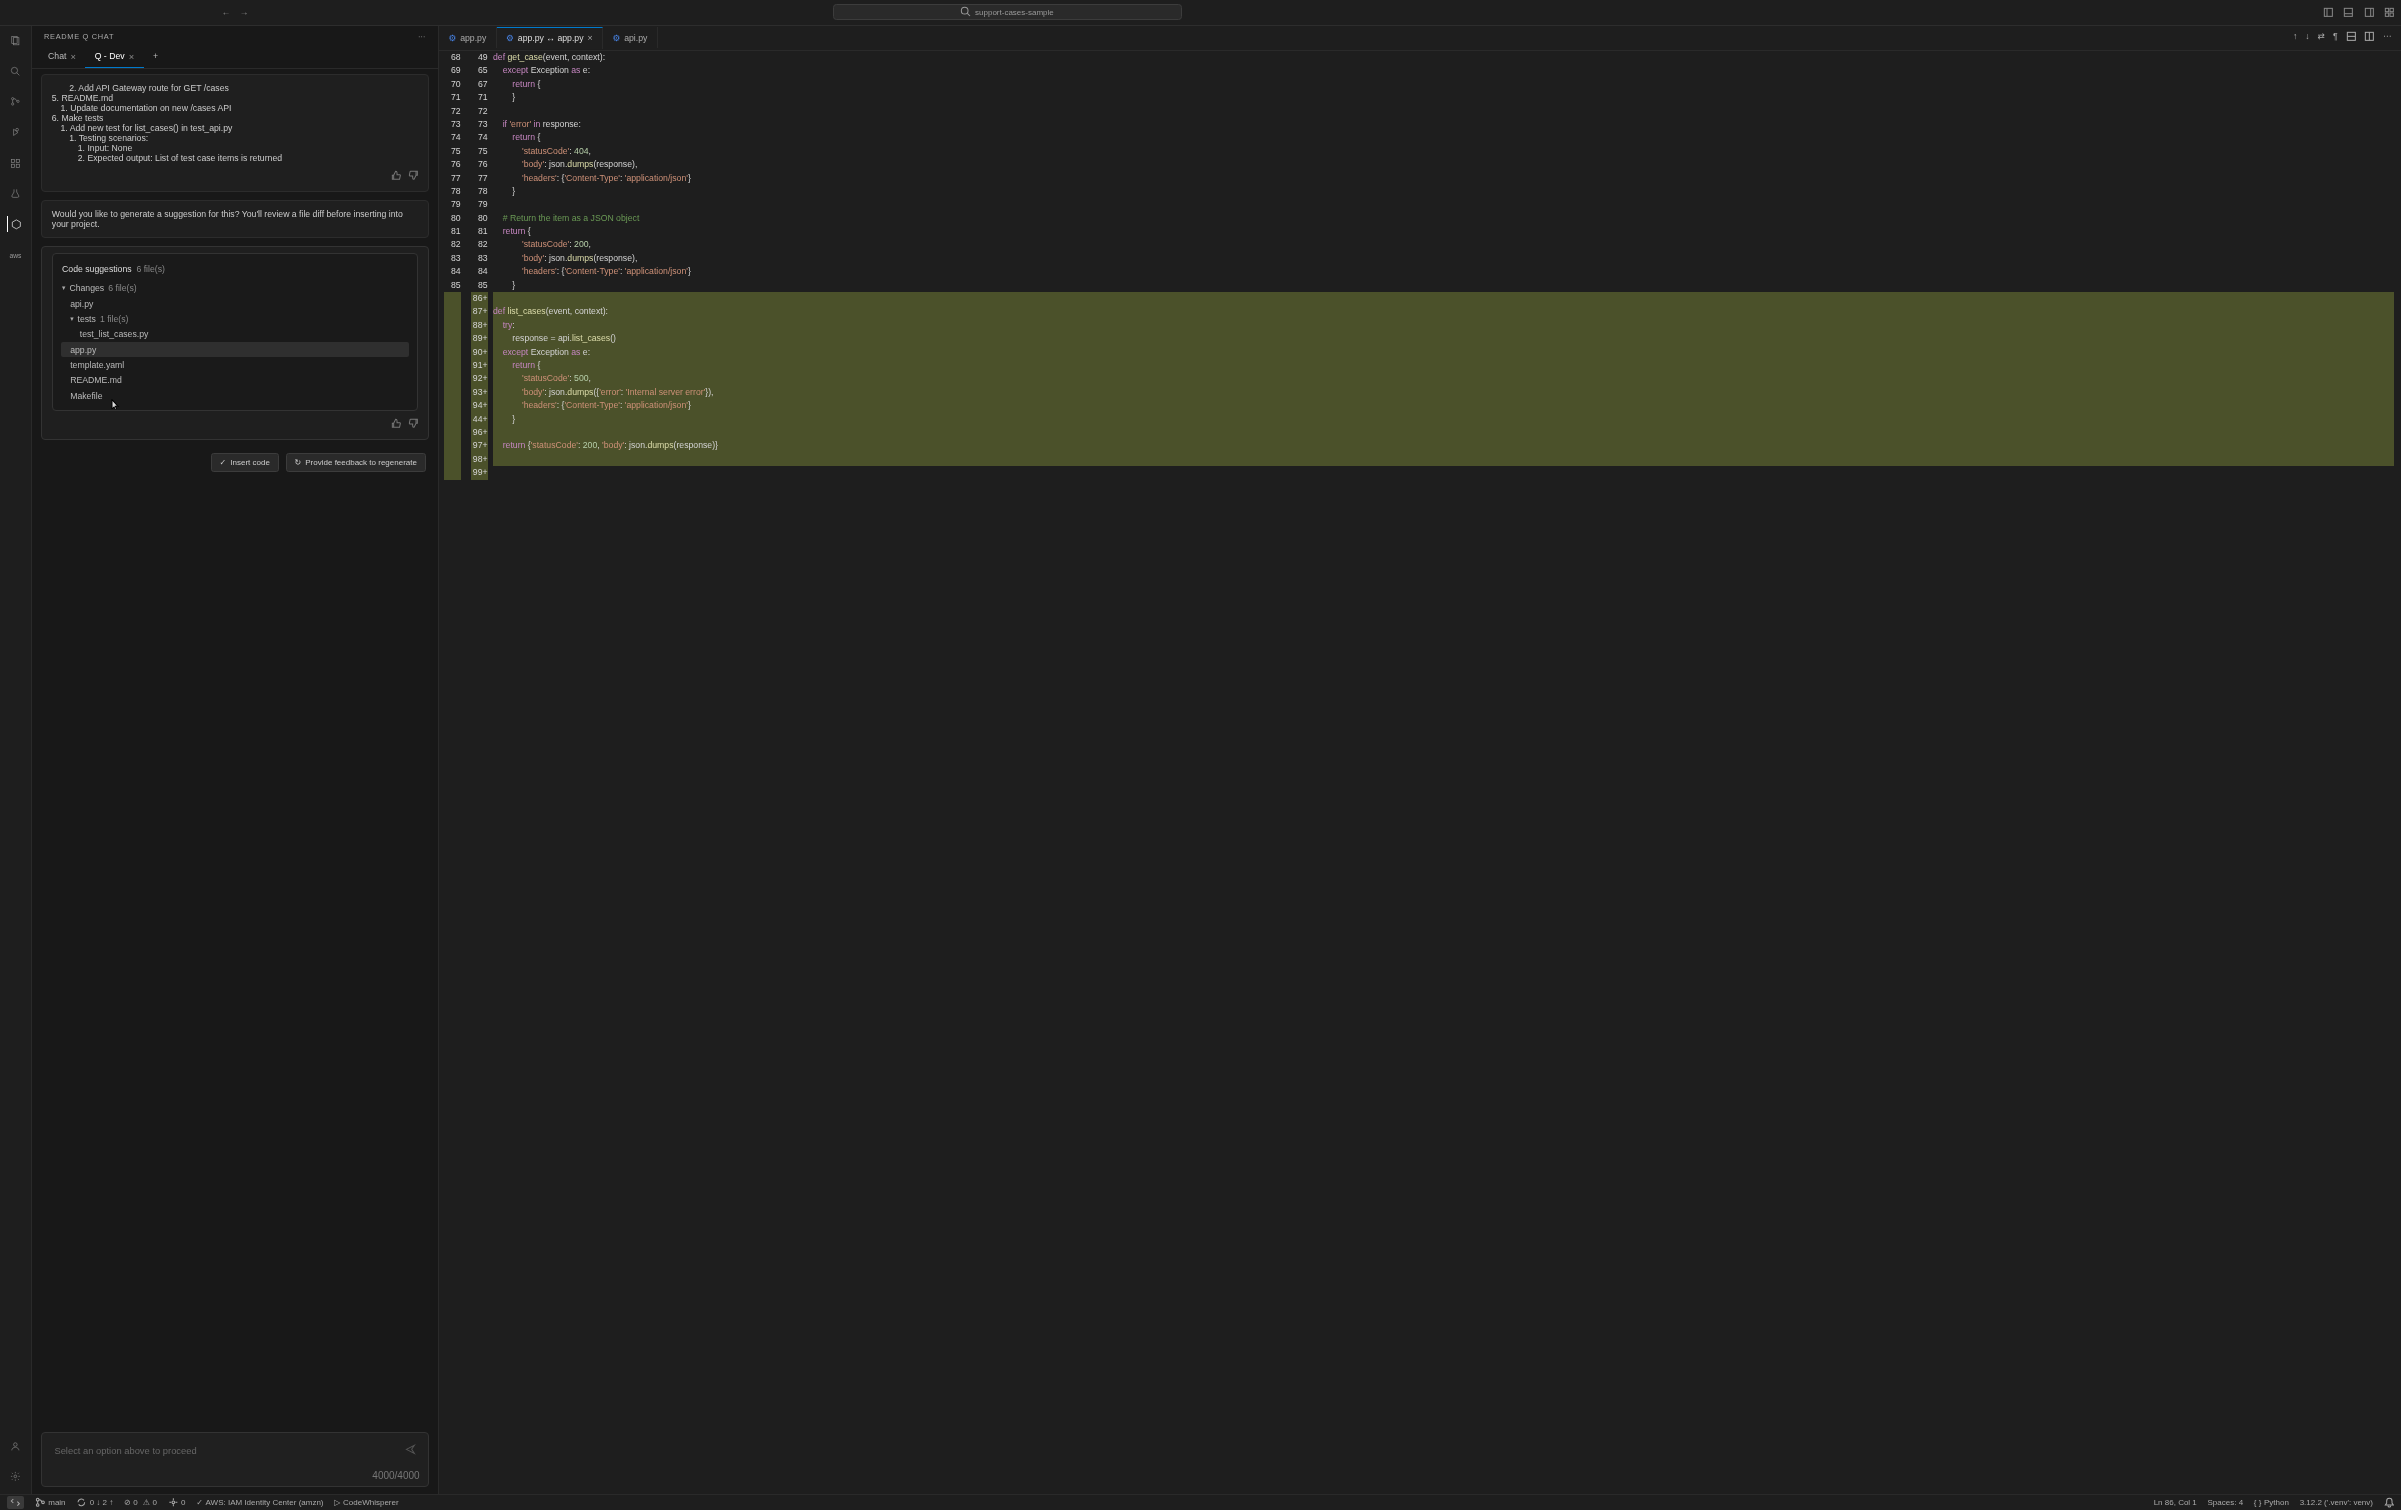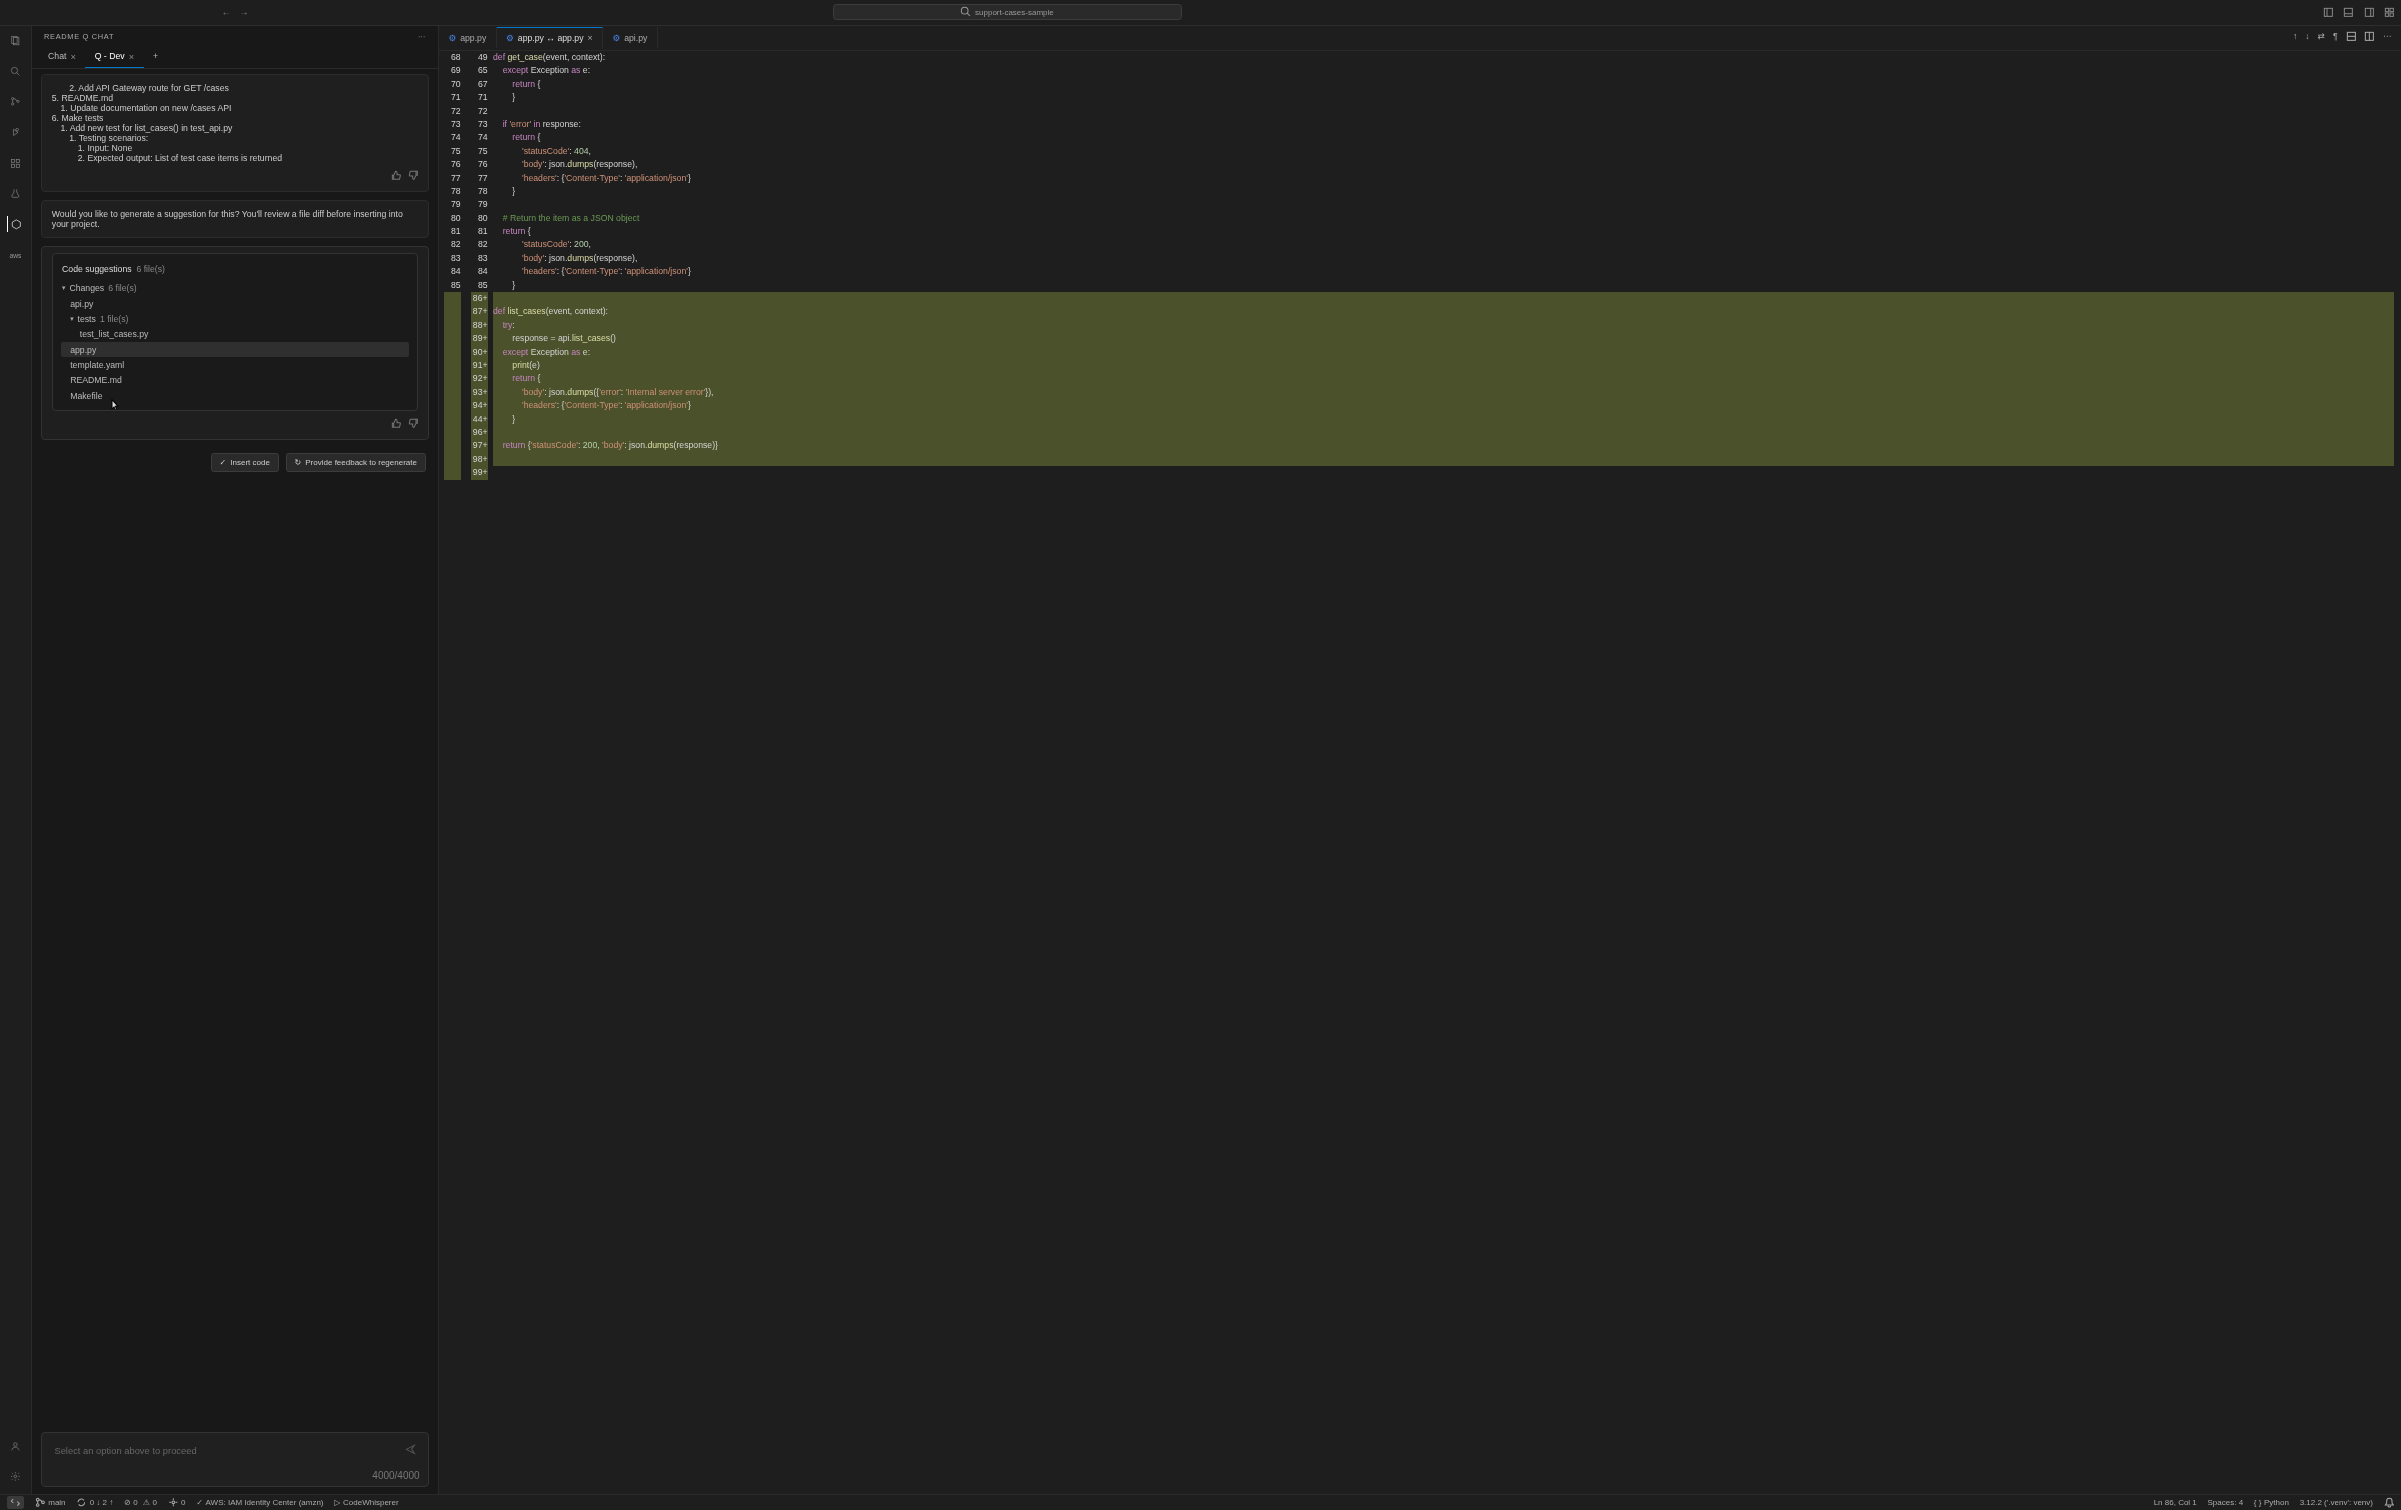--- a/index.html
+++ b/index.html
@@ -415,22 +415,22 @@
           <div class="line">    <span class="kwd">return</span> {</div>
           <div class="line">            <span class="str">'statusCode'</span>: <span class="num">200</span>,</div>
           <div class="line">            <span class="str">'body'</span>: json.<span class="fn">dumps</span>(response),</div>
           <div class="line">            <span class="str">'headers'</span>: {<span class="str">'Content-Type'</span>: <span class="str">'application/json'</span>}</div>
           <div class="line">        }</div>
           <div class="line added"></div>
           <div class="line added"><span class="kwd">def</span> <span class="fn">list_cases</span>(event, context):</div>
           <div class="line added">    <span class="kwd">try</span>:</div>
           <div class="line added">        response = api.<span class="fn">list_cases</span>()</div>
           <div class="line added">    <span class="kwd">except</span> Exception <span class="kwd">as</span> e:</div>
-          <div class="line added">        <span class="fn">print</span>(e)</div>
           <div class="line added">        <span class="kwd">return</span> {</div>
+          <div class="line added">            <span class="str">'statusCode'</span>: <span class="num">500</span>,</div>
           <div class="line added">            <span class="str">'body'</span>: json.<span class="fn">dumps</span>({<span class="str">'error'</span>: <span class="str">'Internal server error'</span>}),</div>
           <div class="line added">            <span class="str">'headers'</span>: {<span class="str">'Content-Type'</span>: <span class="str">'application/json'</span>}</div>
           <div class="line added">        }</div>
           <div class="line added"></div>
           <div class="line added">    <span class="kwd">return</span> {<span class="str">'statusCode'</span>: <span class="num">200</span>, <span class="str">'body'</span>: json.<span class="fn">dumps</span>(response)}</div>
           <div class="line added"></div>
         </div>
     </div>
   </div>
 </div>

